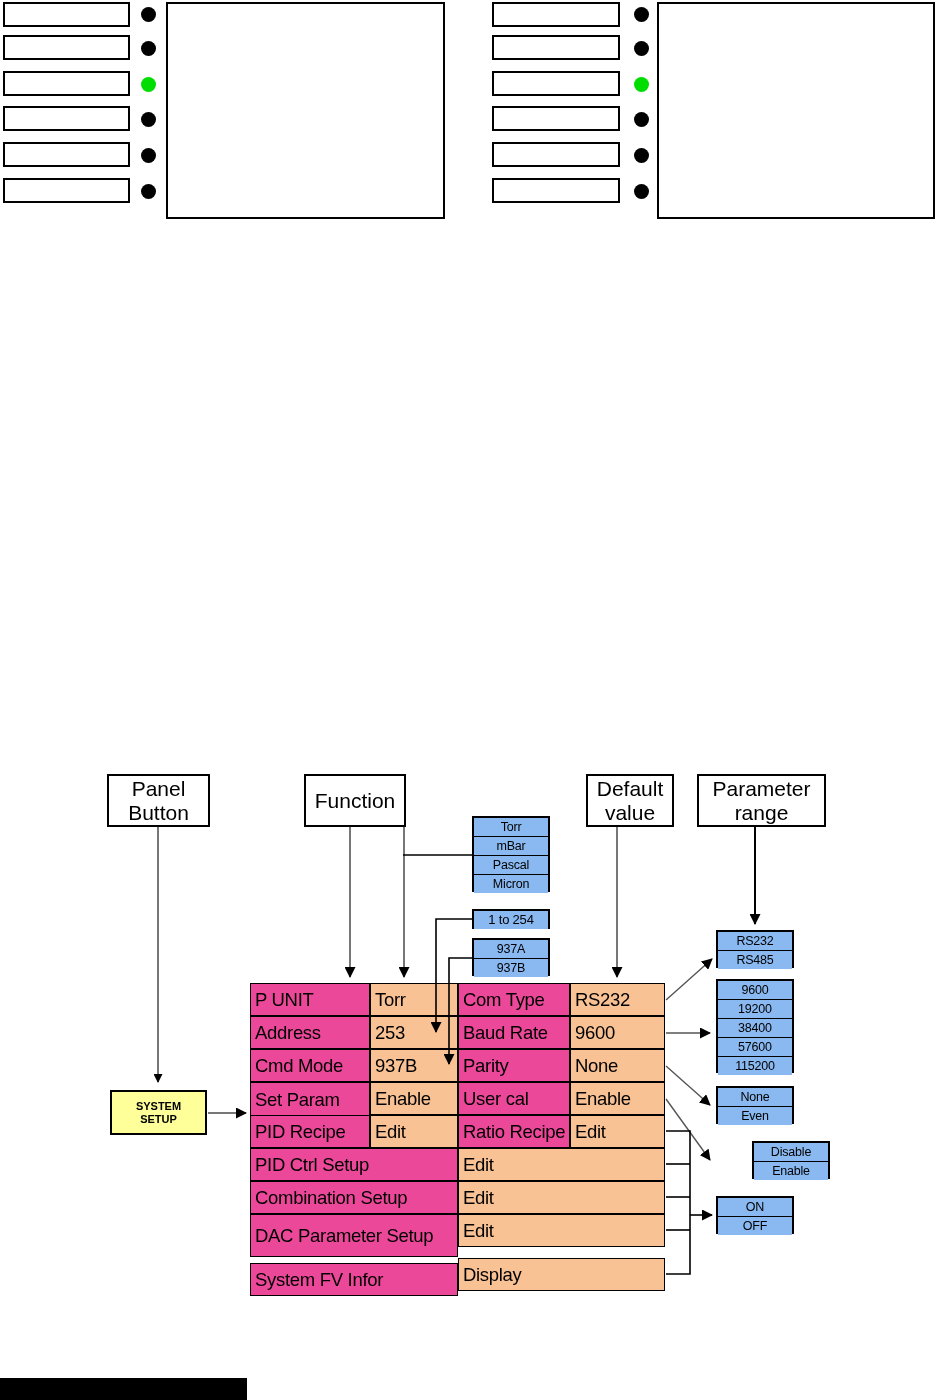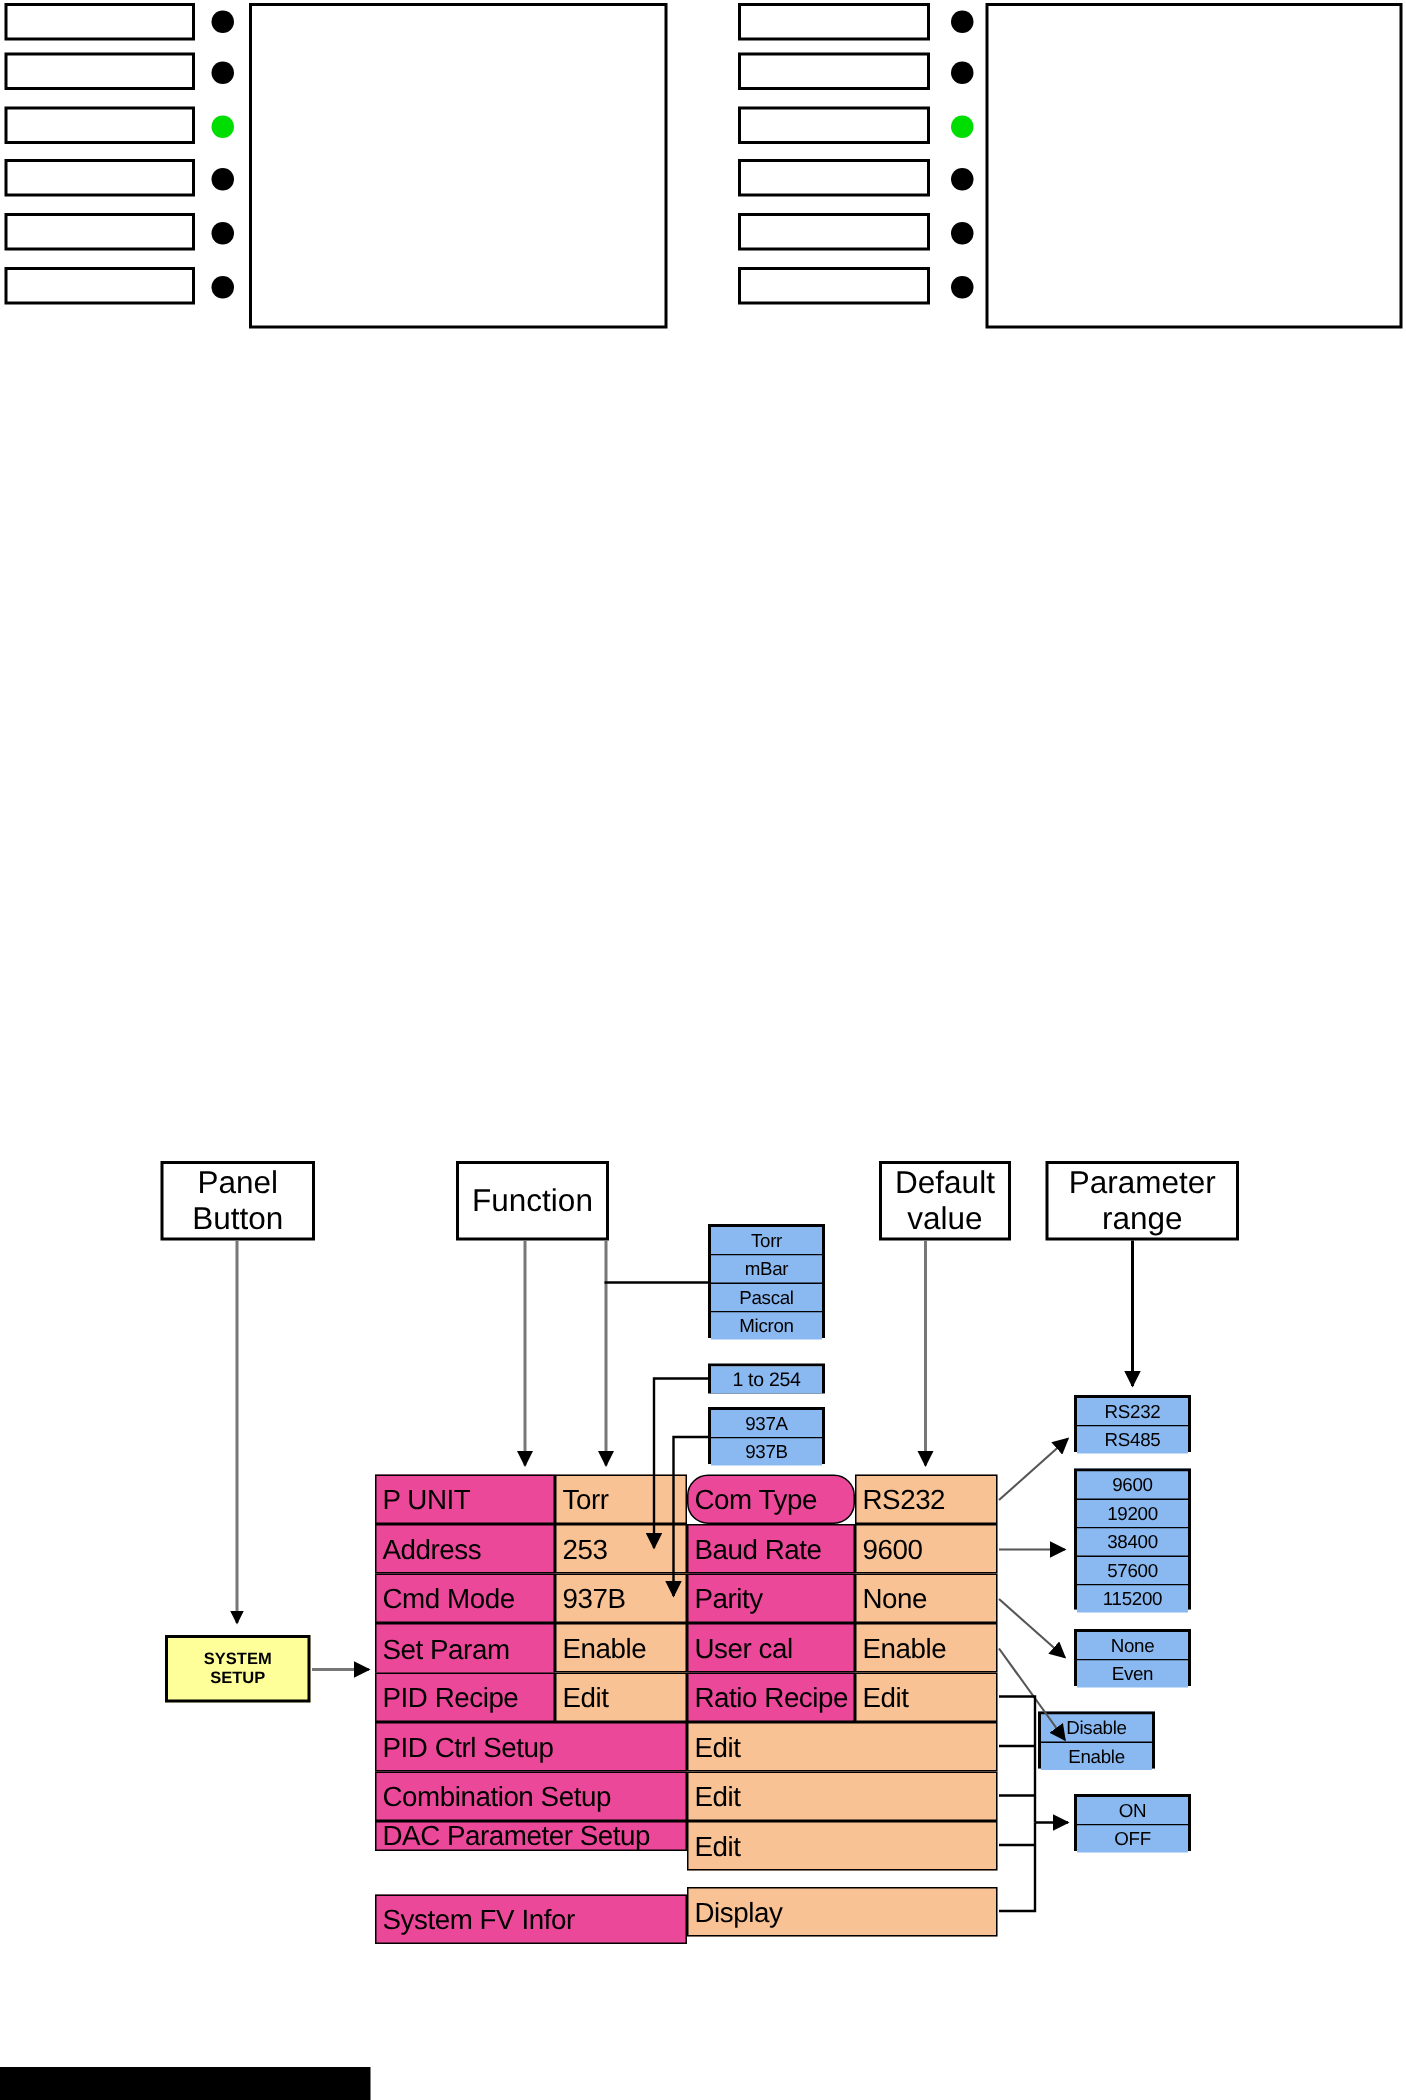--- a/index.html
+++ b/index.html
@@ -141,40 +141,40 @@
   <div class="chip">38400</div>
   <div class="chip">57600</div>
   <div class="chip">115200</div>
 </div>
 
 <div class="abs chipgrp" style="left:716px;top:1086px;width:78px;height:38px;">
   <div class="chip">None</div>
   <div class="chip">Even</div>
 </div>
 
-<div class="abs chipgrp" style="left:692px;top:1141px;width:78px;height:38px;">
+<div class="abs chipgrp" style="left:752px;top:1141px;width:78px;height:38px;">
   <div class="chip">Disable</div>
   <div class="chip">Enable</div>
 </div>
 
 <div class="abs chipgrp" style="left:716px;top:1196px;width:78px;height:38px;">
   <div class="chip">ON</div>
   <div class="chip">OFF</div>
 </div>
 
 <div class="abs sysbtn" style="left:110px;top:1090px;width:97px;height:45px;">
   <div>SYSTEM</div>
   <div>SETUP</div>
 </div>
 
 <div>
 
   <div class="abs cell cyan" style="left:250px;top:983px;width:120px;height:33px;">P UNIT</div>
   <div class="abs cell orange" style="left:370px;top:983px;width:88px;height:33px;">Torr</div>
-  <div class="abs cell cyan" style="left:458px;top:983px;width:112px;height:33px;border-radius:14px;">Com Type</div>
+  <div class="abs cell cyan" style="left:458px;top:983px;width:112px;height:33px;">Com Type</div>
   <div class="abs cell orange" style="left:570px;top:983px;width:95px;height:33px;">RS232</div>
 
   <div class="abs cell cyan" style="left:250px;top:1016px;width:120px;height:33px;">Address</div>
   <div class="abs cell orange" style="left:370px;top:1016px;width:88px;height:33px;">253</div>
   <div class="abs cell cyan" style="left:458px;top:1016px;width:112px;height:33px;">Baud Rate</div>
   <div class="abs cell orange" style="left:570px;top:1016px;width:95px;height:33px;">9600</div>
 
   <div class="abs cell cyan" style="left:250px;top:1049px;width:120px;height:33px;">Cmd Mode</div>
   <div class="abs cell orange" style="left:370px;top:1049px;width:88px;height:33px;">937B</div>
   <div class="abs cell cyan" style="left:458px;top:1049px;width:112px;height:33px;">Parity</div>
@@ -189,21 +189,21 @@
   <div class="abs cell orange" style="left:370px;top:1115px;width:88px;height:33px;">Edit</div>
   <div class="abs cell cyan" style="left:458px;top:1115px;width:112px;height:33px;">Ratio Recipe</div>
   <div class="abs cell orange" style="left:570px;top:1115px;width:95px;height:33px;">Edit</div>
 
   <div class="abs cell cyan" style="left:250px;top:1148px;width:208px;height:33px;">PID Ctrl Setup</div>
   <div class="abs cell orange" style="left:458px;top:1148px;width:207px;height:33px;">Edit</div>
 
   <div class="abs cell cyan" style="left:250px;top:1181px;width:208px;height:33px;">Combination Setup</div>
   <div class="abs cell orange" style="left:458px;top:1181px;width:207px;height:33px;">Edit</div>
 
-  <div class="abs cell cyan" style="left:250px;top:1214px;width:208px;height:20px;">DAC Parameter Setup</div>
+  <div class="abs cell cyan" style="left:250px;top:1214px;width:208px;height:43px;">DAC Parameter Setup</div>
   <div class="abs cell orange" style="left:458px;top:1214px;width:207px;height:33px;">Edit</div>
 
   <div class="abs cell cyan" style="left:250px;top:1247px;width:208px;height:33px;margin-top:16px;">System FV Infor</div>
   <div class="abs cell orange" style="left:458px;top:1258px;width:207px;height:33px;">Display</div>
 </div>
 
 <svg class="overlay">
   <defs>
     <marker id="ah" markerWidth="9" markerHeight="9" refX="8" refY="4.5" orient="auto" markerUnits="userSpaceOnUse">
       <path d="M0,0 L9,4.5 L0,9 z" fill="#000"></path>

